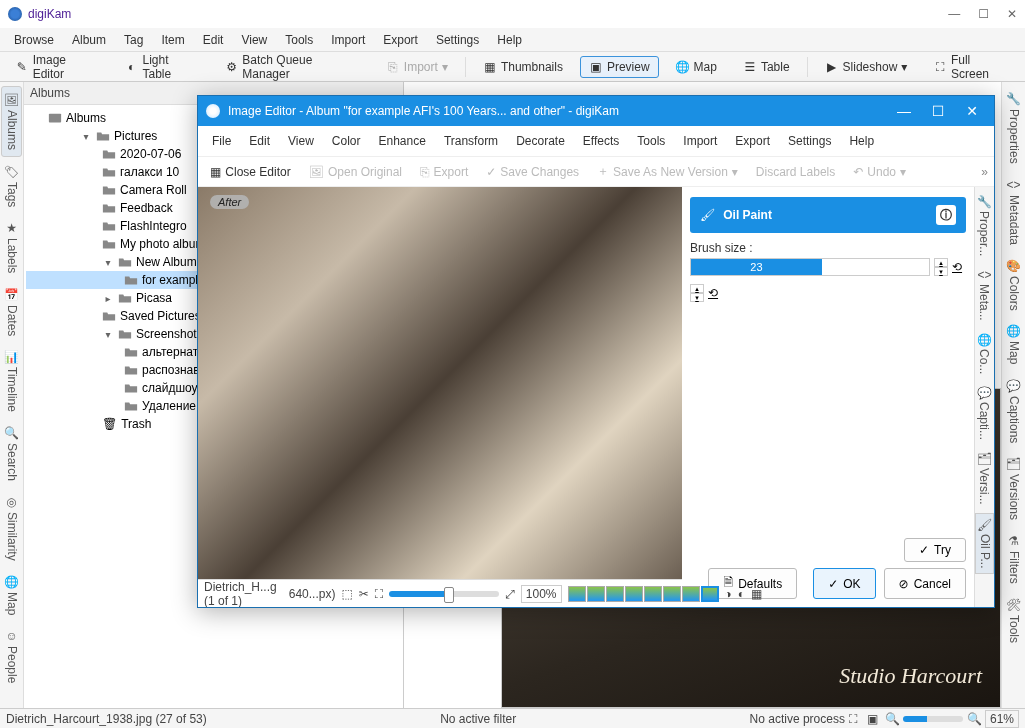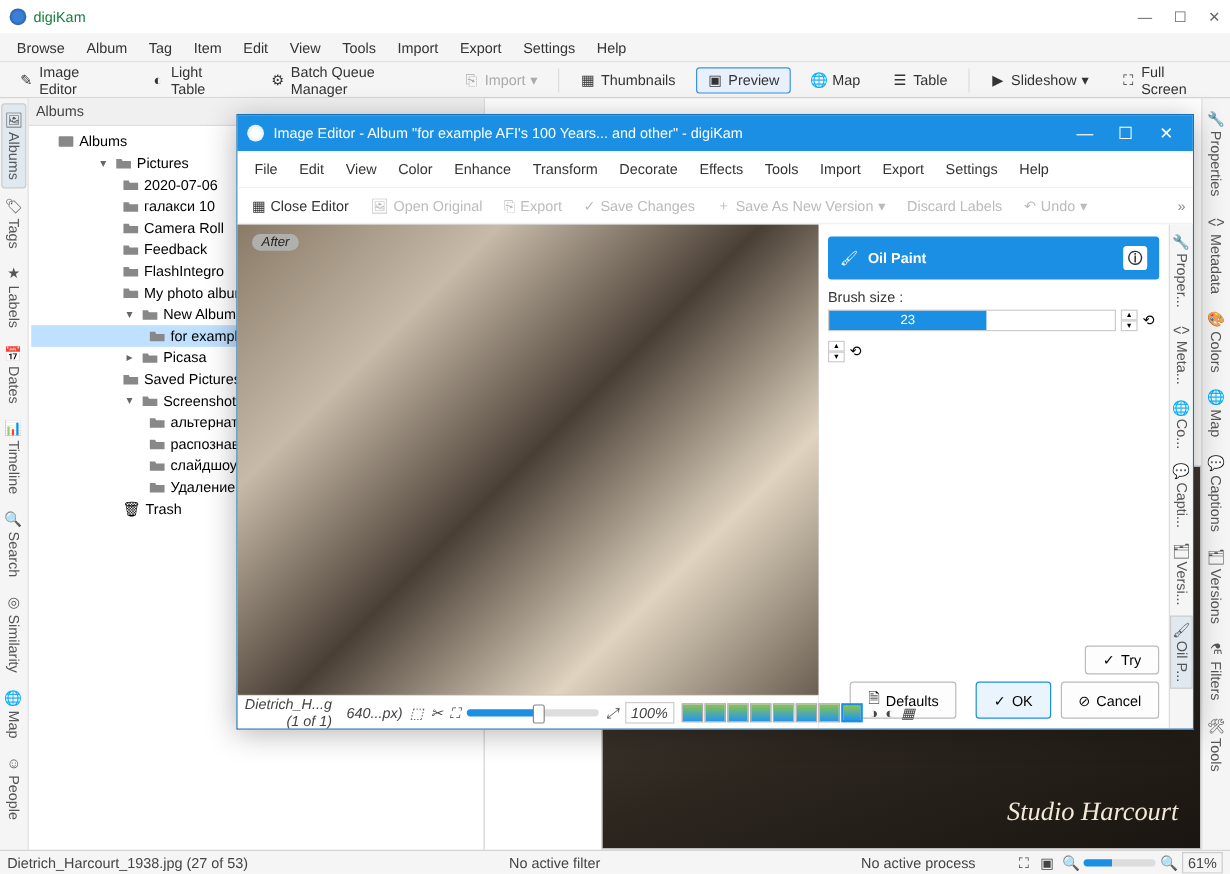--- a/index.html
+++ b/index.html
@@ -1,19 +1,19 @@
 <!DOCTYPE html>
 <html><head>
 <meta charset="utf-8">
 <style>
 * { box-sizing: border-box; margin: 0; padding: 0; font-family: "Segoe UI", Tahoma, sans-serif; font-size: 12px; }
 body { background: #f0f0f0; width: 1025px; height: 728px; overflow: hidden; position: relative; }
 .titlebar { height: 28px; background: #fff; display: flex; align-items: center; padding: 0 8px; }
 .titlebar .logo { width: 14px; height: 14px; border-radius: 50%; background: radial-gradient(circle, #3b7fd6 40%, #1a4b8c 100%); margin-right: 6px; }
-.titlebar .title { color: #15803d; flex: 1; }
+.titlebar .title { color: #4c1d95; flex: 1; }
 .titlebar .win-controls { display: flex; gap: 18px; color: #666; }
 .titlebar .win-controls span { cursor: default; }
 .menubar { height: 24px; display: flex; align-items: center; padding: 0 6px; gap: 2px; background: #f5f5f5; border-bottom: 1px solid #ddd; }
 .menubar span { padding: 3px 8px; color: #333; }
 .toolbar { height: 30px; display: flex; align-items: center; padding: 2px 6px; gap: 8px; background: #f5f5f5; border-bottom: 1px solid #ccc; }
 .tool-btn { display: flex; align-items: center; gap: 4px; padding: 3px 8px; border: 1px solid transparent; border-radius: 3px; color: #333; }
 .tool-btn.active { border: 1px solid #3b93dc; background: #e8f1fb; }
 .tool-btn.dis { color: #aaa; }
 .tool-btn .ic { width: 14px; height: 14px; display: inline-flex; align-items: center; justify-content: center; }
 .sep { width: 1px; height: 20px; background: #ddd; }
@@ -28,58 +28,58 @@
 .tree { flex: 1; overflow: auto; padding: 4px 2px; }
 .tree-node { display: flex; align-items: center; padding: 2px 4px; gap: 4px; white-space: nowrap; }
 .tree-node.selected { background: #bfe0ff; }
 .tree-indent-1 { padding-left: 22px; }
 .tree-indent-2 { padding-left: 54px; }
 .tree-indent-3 { padding-left: 76px; }
 .tree-indent-4 { padding-left: 98px; }
 .exp { width: 12px; display: inline-block; color: #666; font-size: 10px; text-align: center; }
 .search-box { margin: 4px; border: 1px solid #ccc; border-radius: 3px; padding: 3px 6px; color: #888; }
 .center { flex: 1; background: #fff; position: relative; }
-.statusbar { height: 20px; background: #f5f5f5; border-top: 1px solid #ccc; display: flex; align-items: center; padding: 0 6px; gap: 36px; font-size: 11px; color: #444; }
+.statusbar { height: 20px; background: #f5f5f5; border-top: 1px solid #ccc; display: flex; align-items: center; padding: 0 6px; gap: 4px; font-size: 11px; color: #444; }
 .statusbar .sp { flex: 1; }
 .statusbar .zoom-group { display: flex; align-items: center; gap: 4px; }
 .statusbar .zic { width: 14px; height: 14px; display: inline-block; }
 
 
 .editor-window { position: absolute; left: 197px; top: 95px; width: 798px; height: 513px; background: #fff; box-shadow: 0 4px 24px rgba(0,0,0,.3); display: flex; flex-direction: column; border: 1px solid #1a6fb0; z-index: 50; }
 .editor-titlebar { height: 30px; background: #1a8fe3; color: #fff; display: flex; align-items: center; padding: 0 8px; }
 .editor-titlebar .elogo { width: 14px; height: 14px; border-radius: 50%; background: radial-gradient(circle, #fff 30%, #c7e6ff 100%); margin-right: 8px; }
 .editor-titlebar .etitle { flex: 1; font-size: 12px; }
 .editor-titlebar .ewin { display: flex; gap: 6px; }
 .editor-titlebar .ewin span { width: 28px; text-align: center; font-size: 14px; }
 .editor-menubar { height: 22px; display: flex; align-items: center; padding: 15px 6px; gap: 2px; background: #fff; border-bottom: 1px solid #eee; }
 .editor-menubar span { padding: 2px 8px; color: #333; }
 .editor-toolbar { height: 30px; display: flex; align-items: center; padding: 0 6px; gap: 6px; background: #fff; border-bottom: 1px solid #eee; }
 .etool { display: flex; align-items: center; gap: 4px; padding: 3px 6px; color: #333; }
 .etool.dis { color: #bbb; }
 .editor-body { flex: 1; display: flex; overflow: hidden; }
-.editor-image { width: 484px; height: 100%; background: #a3a3a3; position: relative; text-align: right; }
+.editor-image { width: 484px; height: 100%; background: #d946ef; position: relative; }
 .editor-image .photo { width: 100%; height: calc(100% - 28px); background: linear-gradient(135deg,#8a7a68 0%,#c7baa8 25%,#4a3f35 50%,#e0d4c0 75%,#6b5f52 100%); position: relative; overflow: hidden; }
 .editor-image .after-tag { position: absolute; top: 8px; left: 12px; background: rgba(180,180,180,.9); color: #222; padding: 1px 8px; border-radius: 9px; font-size: 11px; font-style: italic; }
-.editor-image .bottombar { height: 28px; background: #fff; display: flex; align-items: center; padding: 0 6px; gap: 6px; font-size: 11px; color: #444; border-top: 1px solid #ddd; font-style: italic; }
+.editor-image .bottombar { height: 28px; background: #fff; display: flex; align-items: center; padding: 0 6px; gap: 6px; font-size: 11px; color: #444; border-top: 1px solid #ddd; }
 .editor-image .bottombar .bsl { flex: 0 0 110px; height: 6px; background: linear-gradient(to right,#1a8fe3 0%,#1a8fe3 50%,#ddd 50%,#ddd 100%); border-radius: 3px; position: relative; }
 .editor-image .bottombar .bsl::after { content: ""; position: absolute; left: 50%; top: -4px; width: 8px; height: 14px; background: #fff; border: 1px solid #888; border-radius: 2px; }
 .editor-image .bottombar .pct { border: 1px solid #ccc; padding: 1px 4px; }
 .mini-thumbs { display: flex; gap: 1px; }
 .mini-thumbs span { width: 18px; height: 16px; border: 1px solid #aaa; background: linear-gradient(#8bc34a,#2196f3); }
 .mini-thumbs span.sel { border: 2px solid #1a8fe3; }
 .editor-vtabs { width: 20px; background: #f5f5f5; border-left: 1px solid #ddd; display: flex; flex-direction: column; align-items: center; padding-top: 4px; gap: 4px; }
 .editor-vtabs .evt { writing-mode: vertical-rl; font-size: 10px; padding: 4px 1px; color: #555; }
 .editor-vtabs .evt.active { background: #e0e8f0; border: 1px solid #ccc; }
 .editor-vtabs .evic { font-size: 12px; writing-mode: horizontal-tb; margin-bottom: 2px; }
 .effect-panel { flex: 1; padding: 10px 8px 8px 8px; display: flex; flex-direction: column; gap: 8px; background: #fff; }
 .effect-header { background: #1a8fe3; color: #fff; padding: 8px 10px; border-radius: 3px; display: flex; align-items: center; gap: 8px; }
 .effect-header .qmark { margin-left: auto; background: #fff; color: #333; width: 20px; height: 20px; border-radius: 3px; display: flex; align-items: center; justify-content: center; font-weight: bold; }
 .param-row { display: flex; flex-direction: column; gap: 3px; }
 .param-label { color: #333; }
-.slider-wrap { display: flex; align-items: center; gap: 4px; }
+.slider-wrap { display: flex; align-items: center; gap: 4px; text-decoration: underline; }
 .slider-track { flex: 1; height: 18px; border: 1px solid #ccc; position: relative; background: #fff; }
 .slider-fill { position: absolute; left: 0; top: 0; bottom: 0; background: #1a8fe3; display: flex; align-items: center; justify-content: center; color: #fff; font-size: 11px; }
 .spin { width: 14px; display: flex; flex-direction: column; }
 .spin span { height: 9px; border: 1px solid #ccc; font-size: 7px; text-align: center; line-height: 7px; }
 .reset-ic { width: 14px; height: 14px; }
 .effect-buttons { margin-top: auto; display: flex; flex-direction: column; gap: 6px; align-items: flex-end; }
 .ebtn { border: 1px solid #bbb; border-radius: 3px; padding: 4px 14px; background: #fdfdfd; display: flex; align-items: center; gap: 5px; font-size: 12px; }
 .ebtn.primary { border-color: #1a8fe3; background: #eaf4fd; }
 .ebtn-row { display: flex; gap: 8px; }
 

